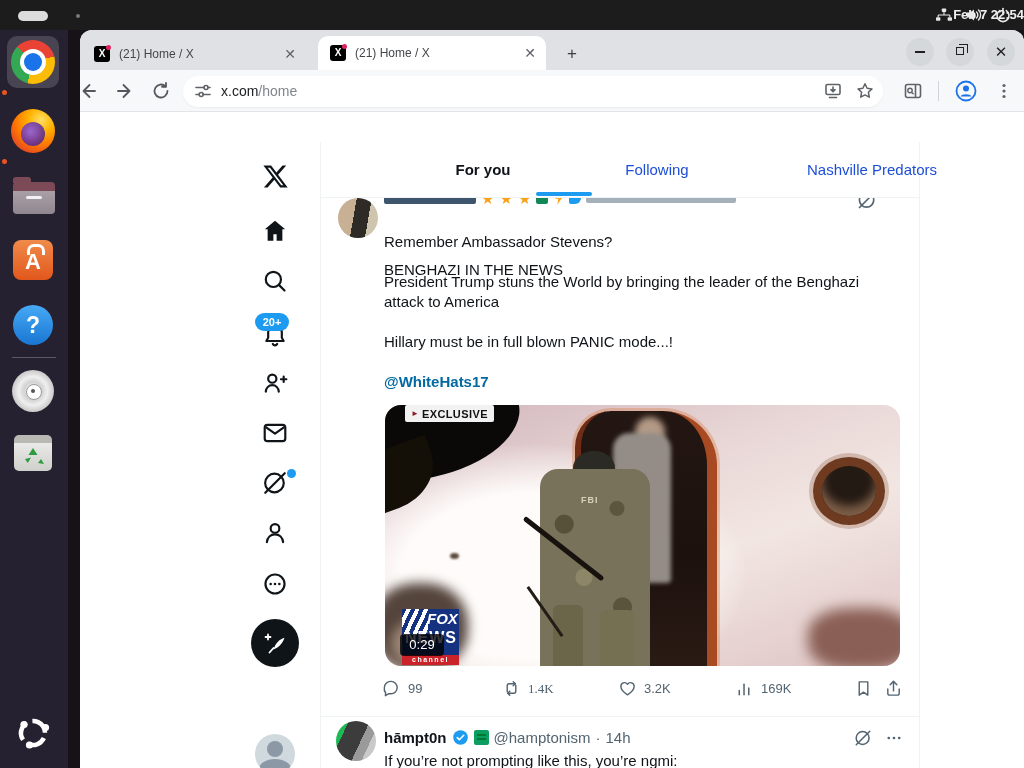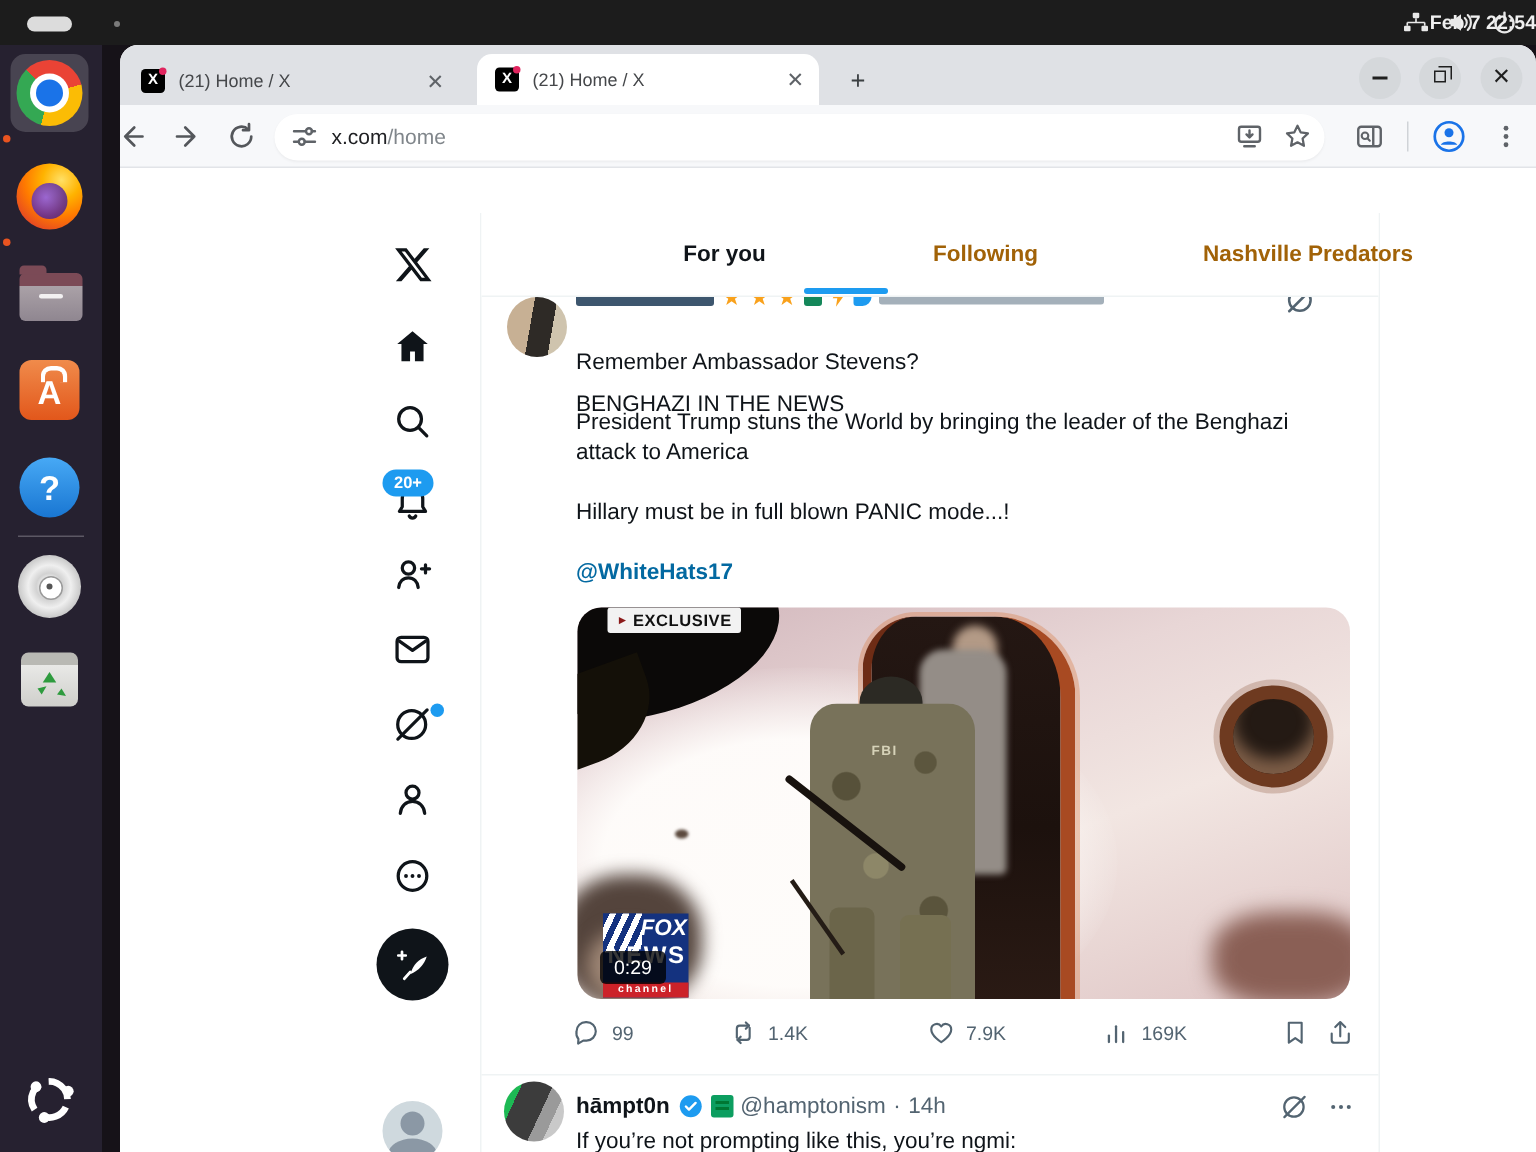--- a/index.html
+++ b/index.html
@@ -139,21 +139,21 @@
   .t2-row { left:224px; top:587px; display:flex; align-items:center; gap:5px; font-size:15px;justify-content:space-between; }
   .t2-name { font-weight:bold; color:#0f1419; }
   .t2-grey { color:#536471; }
   .badge-aff { width:15px; height:15px; border-radius:2px; background:#0c9e60; position:relative; }
   .badge-aff::after { content:""; position:absolute; left:3px; top:4px; width:9px; height:2px; background:#073; box-shadow:0 4px 0 #073; }
   .t2-icons { left:694px; top:587px; display:flex; align-items:center; gap:14px; color:#536471; }
   .t2-text { left:224px; top:609px; width:518px; font-size:15px; line-height:20px; color:#0f1419; }
 
   
   .feedbar { left:161px; top:0; width:598px; height:56px; background:#fff; border-bottom:1px solid #eff3f4; }
-  .ftab { top:0; height:55px; line-height:55px; transform:translateX(-50%); font-size:15px; color:#a16207; font-weight:700; white-space:nowrap; }
+  .ftab { top:0; height:55px; line-height:55px; transform:translateX(-50%); font-size:15px; color:#1d4ed8; font-weight:400; white-space:nowrap; }
   .ftab.active { color:#0f1419; font-weight:bold; }
   .funderline { left:215px; top:50px; width:56px; height:4px; border-radius:2px; background:#1d9bf0; }
 
   svg { display:block; }
 </style>
 </head>
 <body>
 
 <div class="abs topbar">
   <div class="abs ws-pill"></div>
@@ -431,36 +431,36 @@
       </div>
       <div class="abs v-time">0:29</div>
     </div>
 
     <div class="abs stat" style="left:222px;">
       <svg width="19" height="19" viewBox="0 0 20 20">
           <path d="M2.5 9a6.5 6.5 0 0 1 6.5-6.5h.5A6.5 6.5 0 0 1 16 9c0 3.6-2.9 6.5-6.5 6.5H7.2L3.6 17.6l.2-3.2A6.45 6.45 0 0 1 2.5 9z" fill="none" stroke="#536471" stroke-width="1.5" stroke-linejoin="round"></path>
         </svg>
       <span>99</span>
     </div>
-    <div class="abs stat" style="left:326px;">
+    <div class="abs stat" style="left:342px;font-family:Liberation Serif, serif;">
       <svg width="19" height="19" viewBox="0 0 20 20">
           <g fill="none" stroke="#536471" stroke-width="1.5" stroke-linecap="round" stroke-linejoin="round">
             <path d="M5.5 13.5V7a2 2 0 0 1 2-2h6.5"></path>
             <path d="m11.8 2.8 2.2 2.2-2.2 2.2"></path>
             <path d="M14.5 6.5V13a2 2 0 0 1-2 2H6"></path>
             <path d="m8.2 17.2-2.2-2.2 2.2-2.2"></path>
           </g>
         </svg>
       <span>1.4K</span>
     </div>
     <div class="abs stat" style="left:458px;">
       <svg width="19" height="19" viewBox="0 0 20 20">
           <path d="M10 16.6S3 12.3 3 7.7A3.8 3.8 0 0 1 10 5.6a3.8 3.8 0 0 1 7 2.1c0 4.6-7 8.9-7 8.9z" fill="none" stroke="#536471" stroke-width="1.5" stroke-linejoin="round"></path>
         </svg>
-      <span>7.9K</span>
+      <span>3.2K</span>
     </div>
     <div class="abs stat" style="left:575px;">
       <svg width="19" height="19" viewBox="0 0 20 20">
           <g stroke="#536471" stroke-width="1.6" stroke-linecap="round">
             <path d="M4.5 16.5v-4.5"></path>
             <path d="M9.5 16.5v-11"></path>
             <path d="M14.5 16.5v-7"></path>
           </g>
         </svg>
       <span>169K</span>

